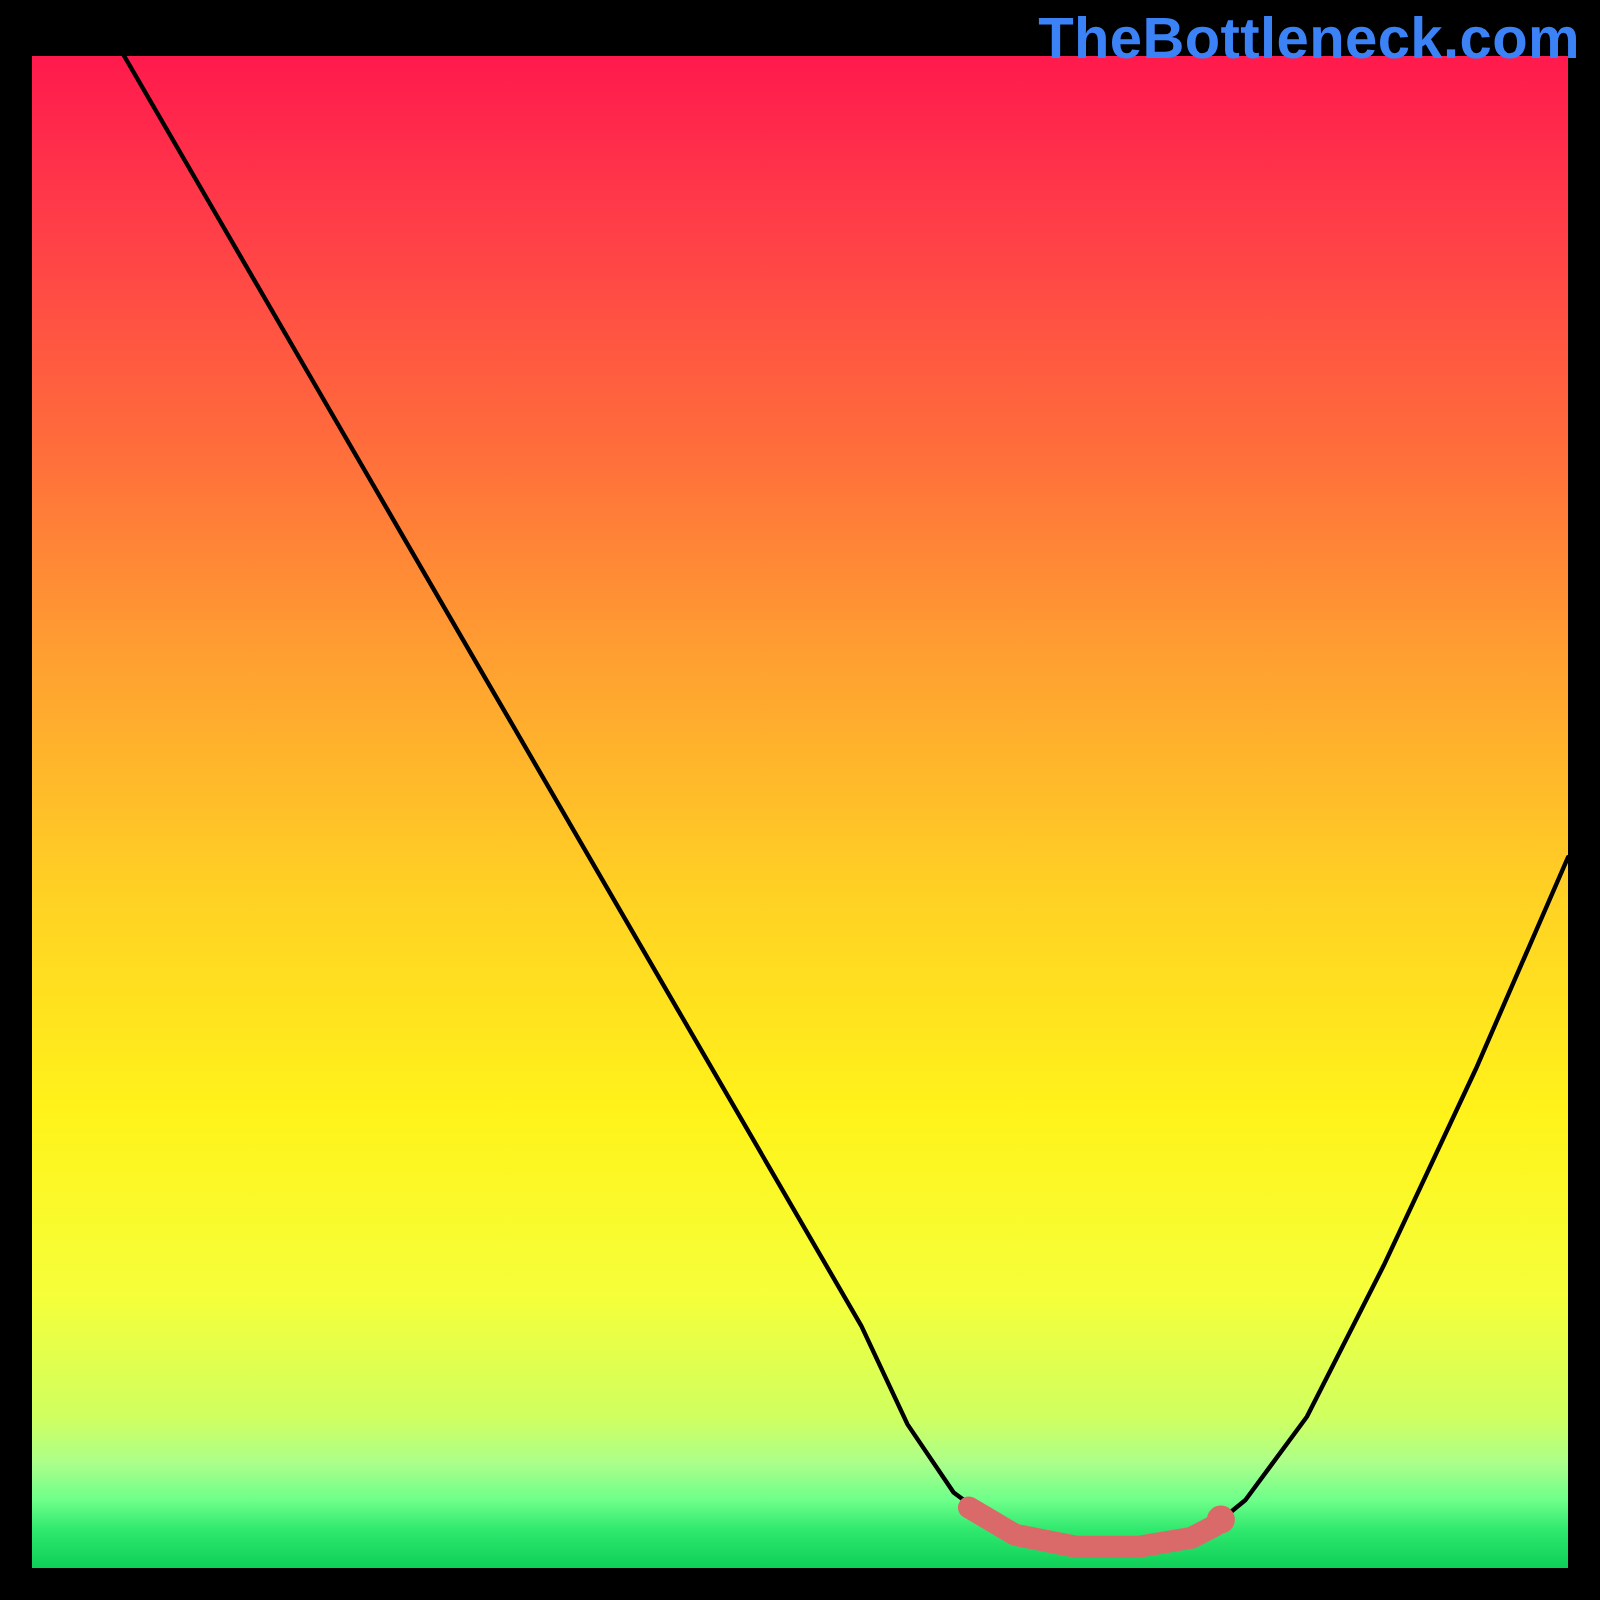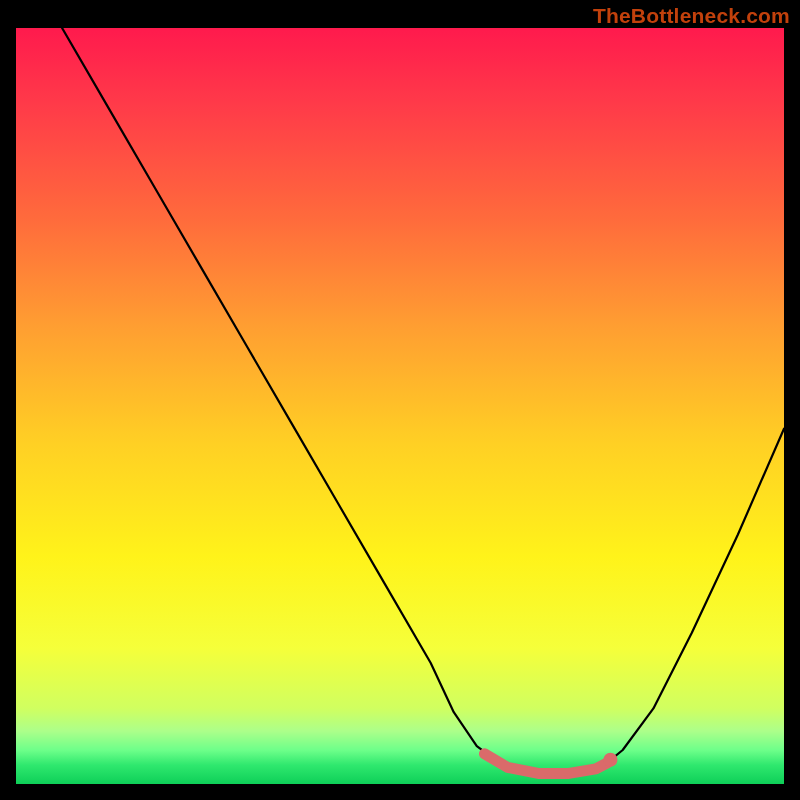--- a/index.html
+++ b/index.html
@@ -14,22 +14,22 @@
   .stage {
     position: relative;
     width: 800px;
     height: 800px;
     background: #000;
   }
   .attribution {
     position: absolute;
     top: 4px;
     right: 10px;
-    color: #c2410c;
-    font-size: 21px;
+    color: #3b82f6;
+    font-size: 29px;
     font-weight: 600;
     letter-spacing: 0.2px;
     z-index: 10;
   }
   .plot-frame {
     position: absolute;
     left: 16px;
     top: 28px;
     width: 768px;
     height: 756px;

